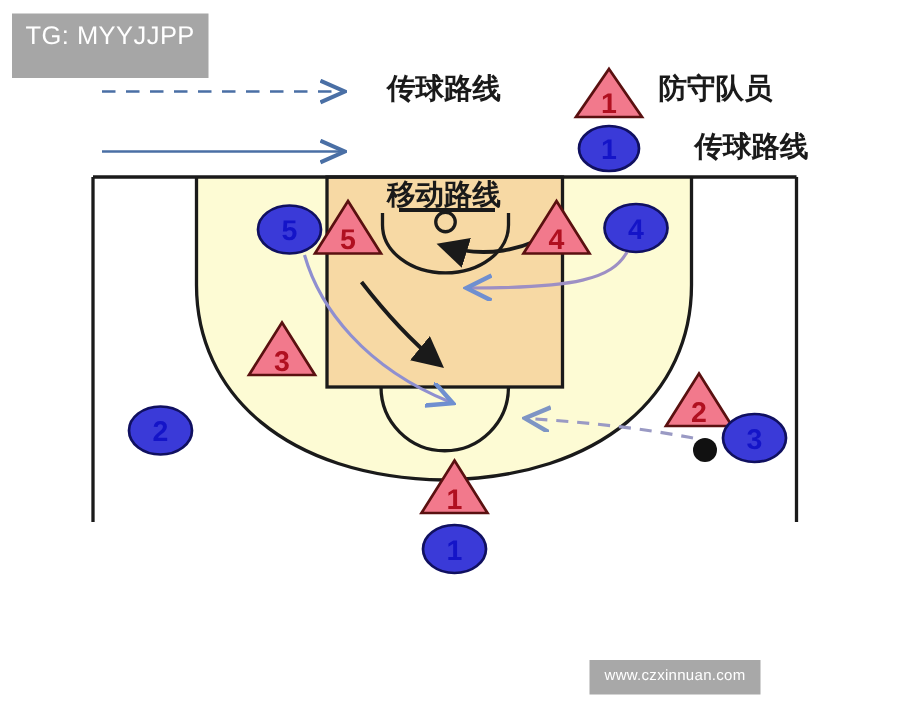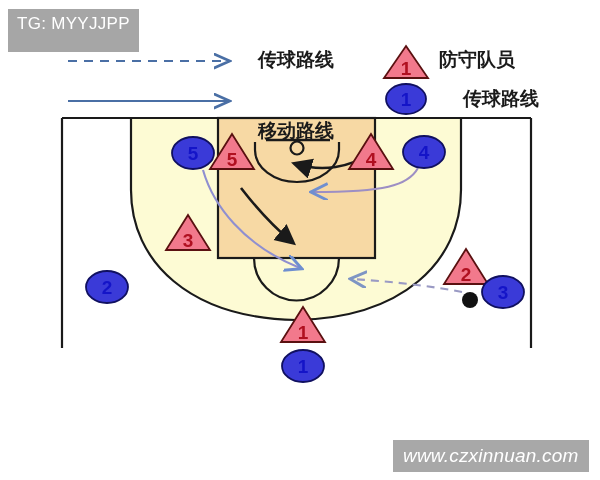--- a/index.html
+++ b/index.html
@@ -33,26 +33,25 @@
     letter-spacing: 0.3px;
     font-family: Liberation Sans, sans-serif;
     white-space: nowrap;
   }
   .watermark {
     position: absolute;
     left: 393px;
     top: 440px;
     background: #a8a8a8;
     color: #ffffff;
-    font-size: 19px;
+    font-size: 10px;
     line-height: 1;
     padding: 6px 10px 7px 10px;
     letter-spacing: 0.2px;
     white-space: nowrap;
-    font-style: italic;
   }
   .legend-text {
     position: absolute;
     font-size: 19px;
     color: #1a1a1a;
     line-height: 1;
     white-space: nowrap;
     font-family: "DejaVu Sans", sans-serif;
     font-weight: bold;
   }

